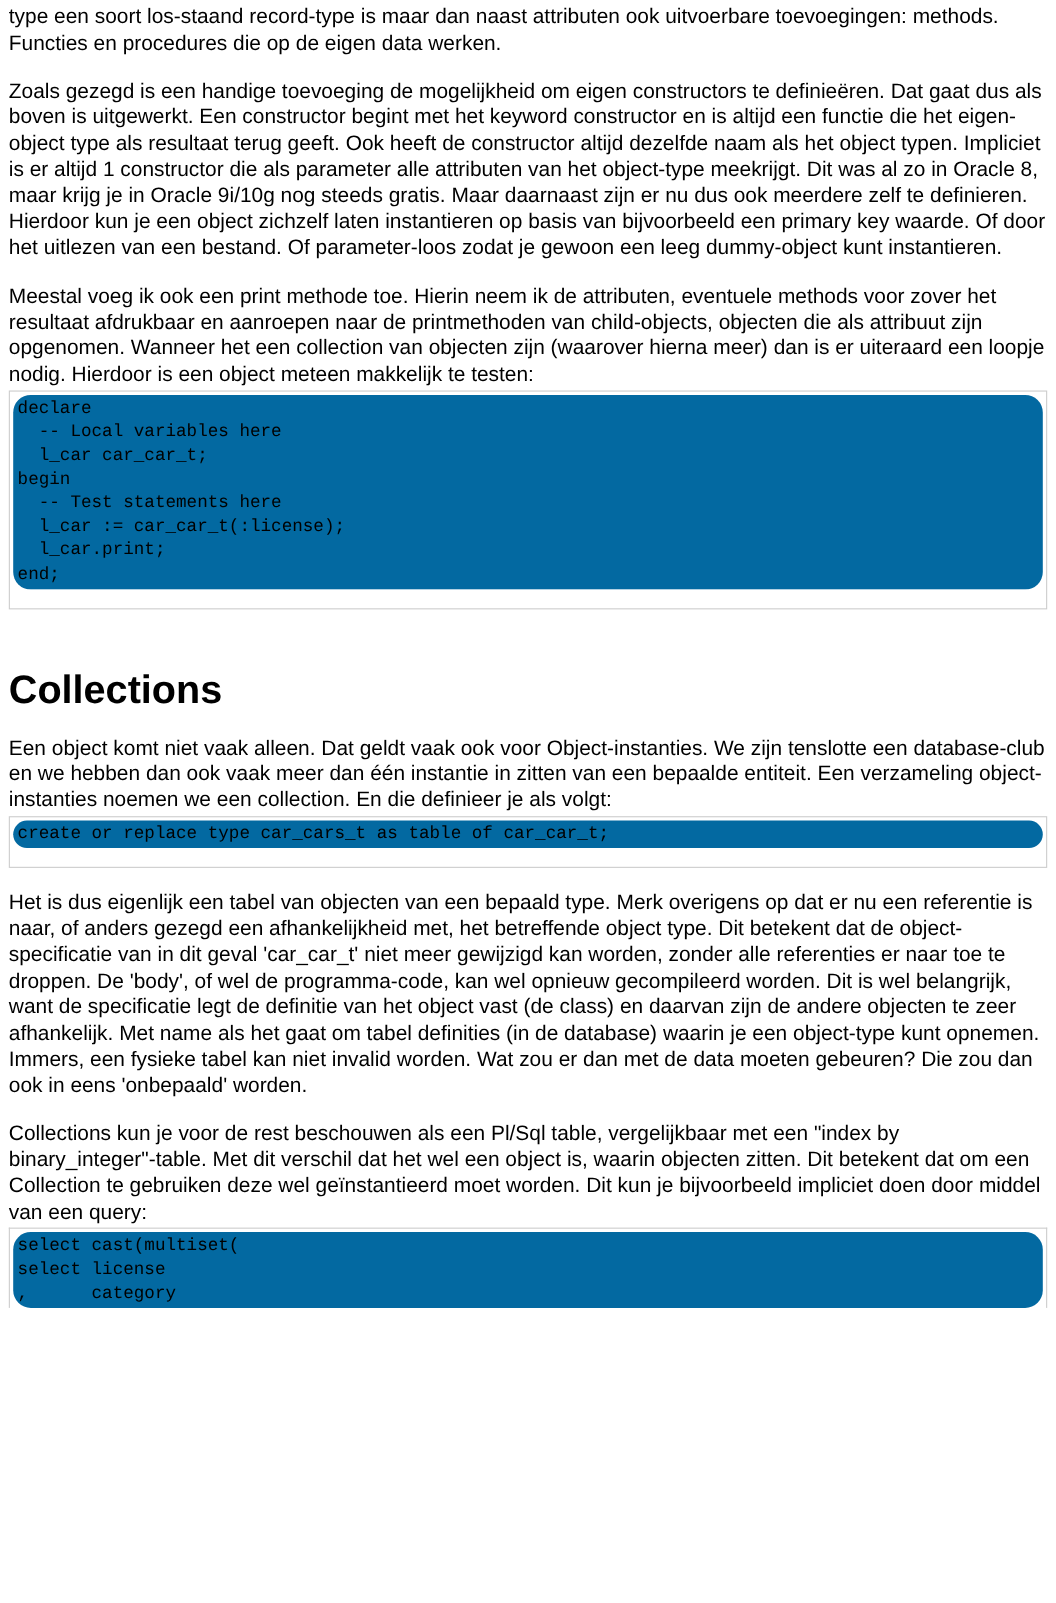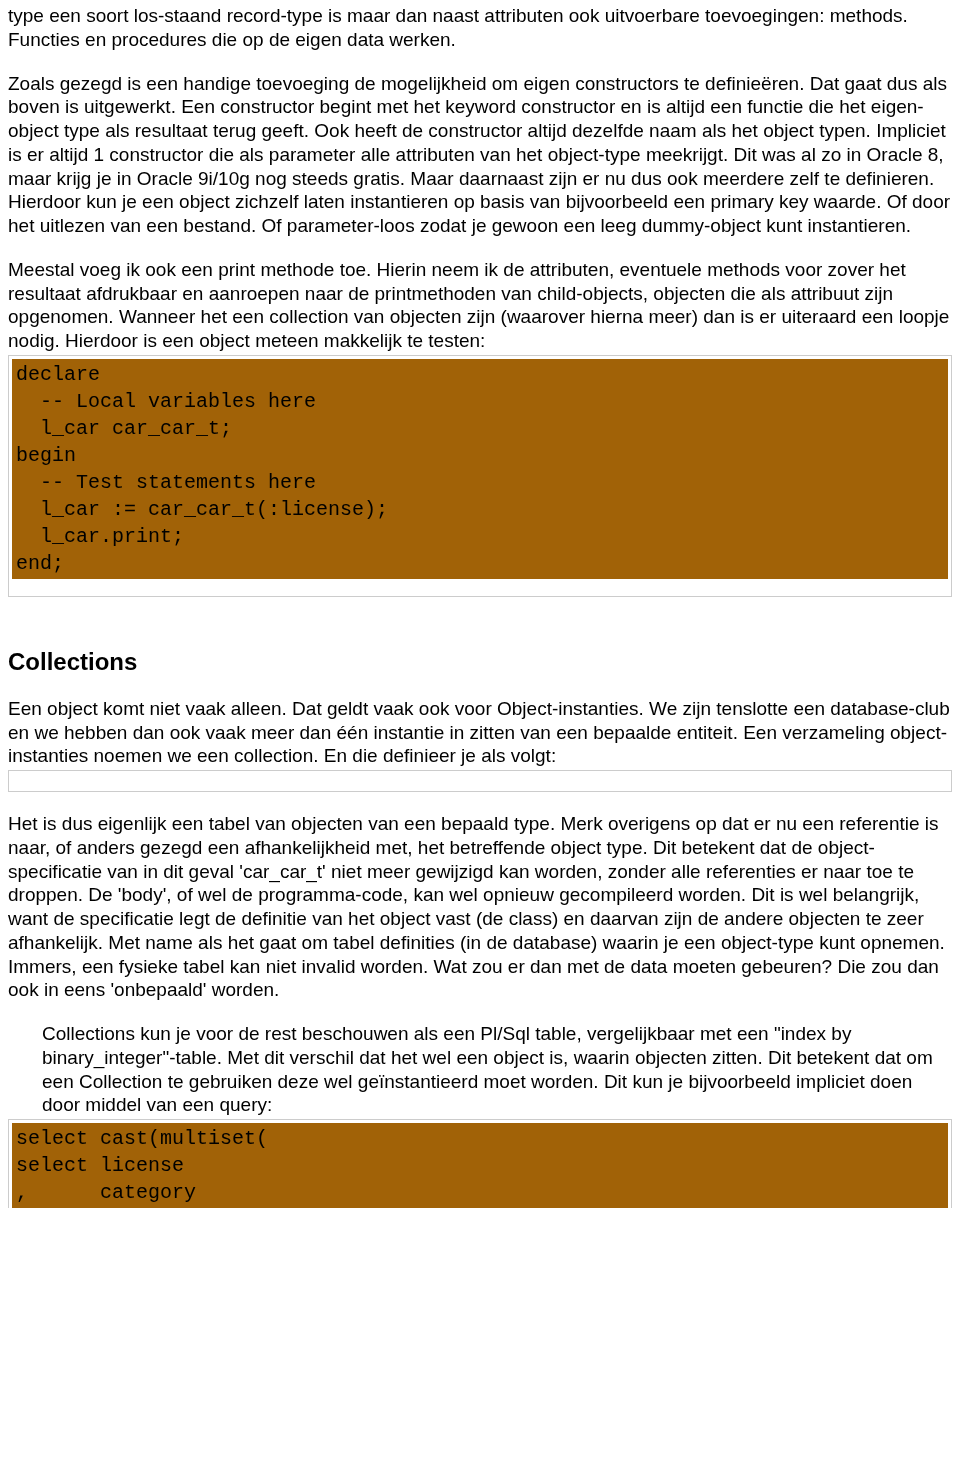--- a/index.html
+++ b/index.html
@@ -8,36 +8,37 @@
       line-height: 1.25;
       margin: 0;
       padding: 4px 8px;
       color: #000;
       width: 944px;
     }
     p {
       margin: 0 0 20px 0;
     }
     h2 {
-      font-size: 24px;
+      font-size: 36px;
       font-weight: bold;
       margin: 50px 0 20px 0;
     }
     .code-wrapper {
       border: 1px solid #ccc;
       padding: 3px;
       margin-bottom: 20px;
     }
     .code-block {
-      background-color: #a16207;
+      background-color: #0369a1;
       font-family: 'Courier New', Courier, monospace;
-      font-size: 20px;
+      font-size: 16px;
       padding: 2px 4px;
       white-space: pre;
       line-height: 1.35;
+      border-radius: 16px;
     }
     .spacer {
       height: 14px;
       background: #fff;
     }
     .no-bottom-spacer .spacer {
       height: 0;
     }
   </style>
 </head>
@@ -59,25 +60,26 @@
   l_car.print;
 end;</div>
   <div class="spacer"></div>
 </div>
 
 <h2>Collections</h2>
 
 <p style="margin-bottom:2px;">Een object komt niet vaak alleen. Dat geldt vaak ook voor Object-instanties. We zijn tenslotte een database-club en  we hebben dan ook vaak meer dan één instantie in zitten van een bepaalde entiteit. Een verzameling object-instanties noemen we een collection. En die definieer je als volgt:</p>
 
 <div class="code-wrapper">
+  <div class="code-block">create or replace type car_cars_t as table of car_car_t;</div>
   <div class="spacer"></div>
 </div>
 
 <p>Het is dus eigenlijk een tabel van objecten van een bepaald type. Merk overigens op dat er nu een referentie is naar, of anders gezegd een afhankelijkheid met, het betreffende object type. Dit betekent dat de object-specificatie van in dit geval 'car_car_t' niet meer gewijzigd kan worden, zonder alle referenties er naar toe te droppen. De 'body', of wel de programma-code, kan wel opnieuw gecompileerd worden. Dit is wel belangrijk, want de specificatie legt de definitie van het object vast (de class) en daarvan zijn de andere objecten te zeer afhankelijk. Met name als het gaat om tabel definities (in de database) waarin je een object-type kunt opnemen. Immers, een fysieke tabel kan niet invalid worden. Wat zou er dan met de data moeten gebeuren? Die zou dan ook in eens 'onbepaald' worden.</p>
 
-<p style="margin-bottom:2px;margin-left:34px;">Collections kun je voor de rest beschouwen als een Pl/Sql table, vergelijkbaar met een "index by binary_integer"-table. Met dit verschil dat het wel een object is, waarin objecten zitten. Dit betekent dat om een Collection te gebruiken deze wel geïnstantieerd moet worden. Dit kun je bijvoorbeeld impliciet doen door middel van een query:</p>
+<p style="margin-bottom:2px;">Collections kun je voor de rest beschouwen als een Pl/Sql table, vergelijkbaar met een "index by binary_integer"-table. Met dit verschil dat het wel een object is, waarin objecten zitten. Dit betekent dat om een Collection te gebruiken deze wel geïnstantieerd moet worden. Dit kun je bijvoorbeeld impliciet doen door middel van een query:</p>
 
 <div class="code-wrapper no-bottom-spacer" style="margin-bottom:12px; border-bottom:none; padding-bottom:0;">
   <div class="code-block">select cast(multiset(
 select license
 ,      category</div>
   <div class="spacer"></div>
 </div>
 
 </body></html>

